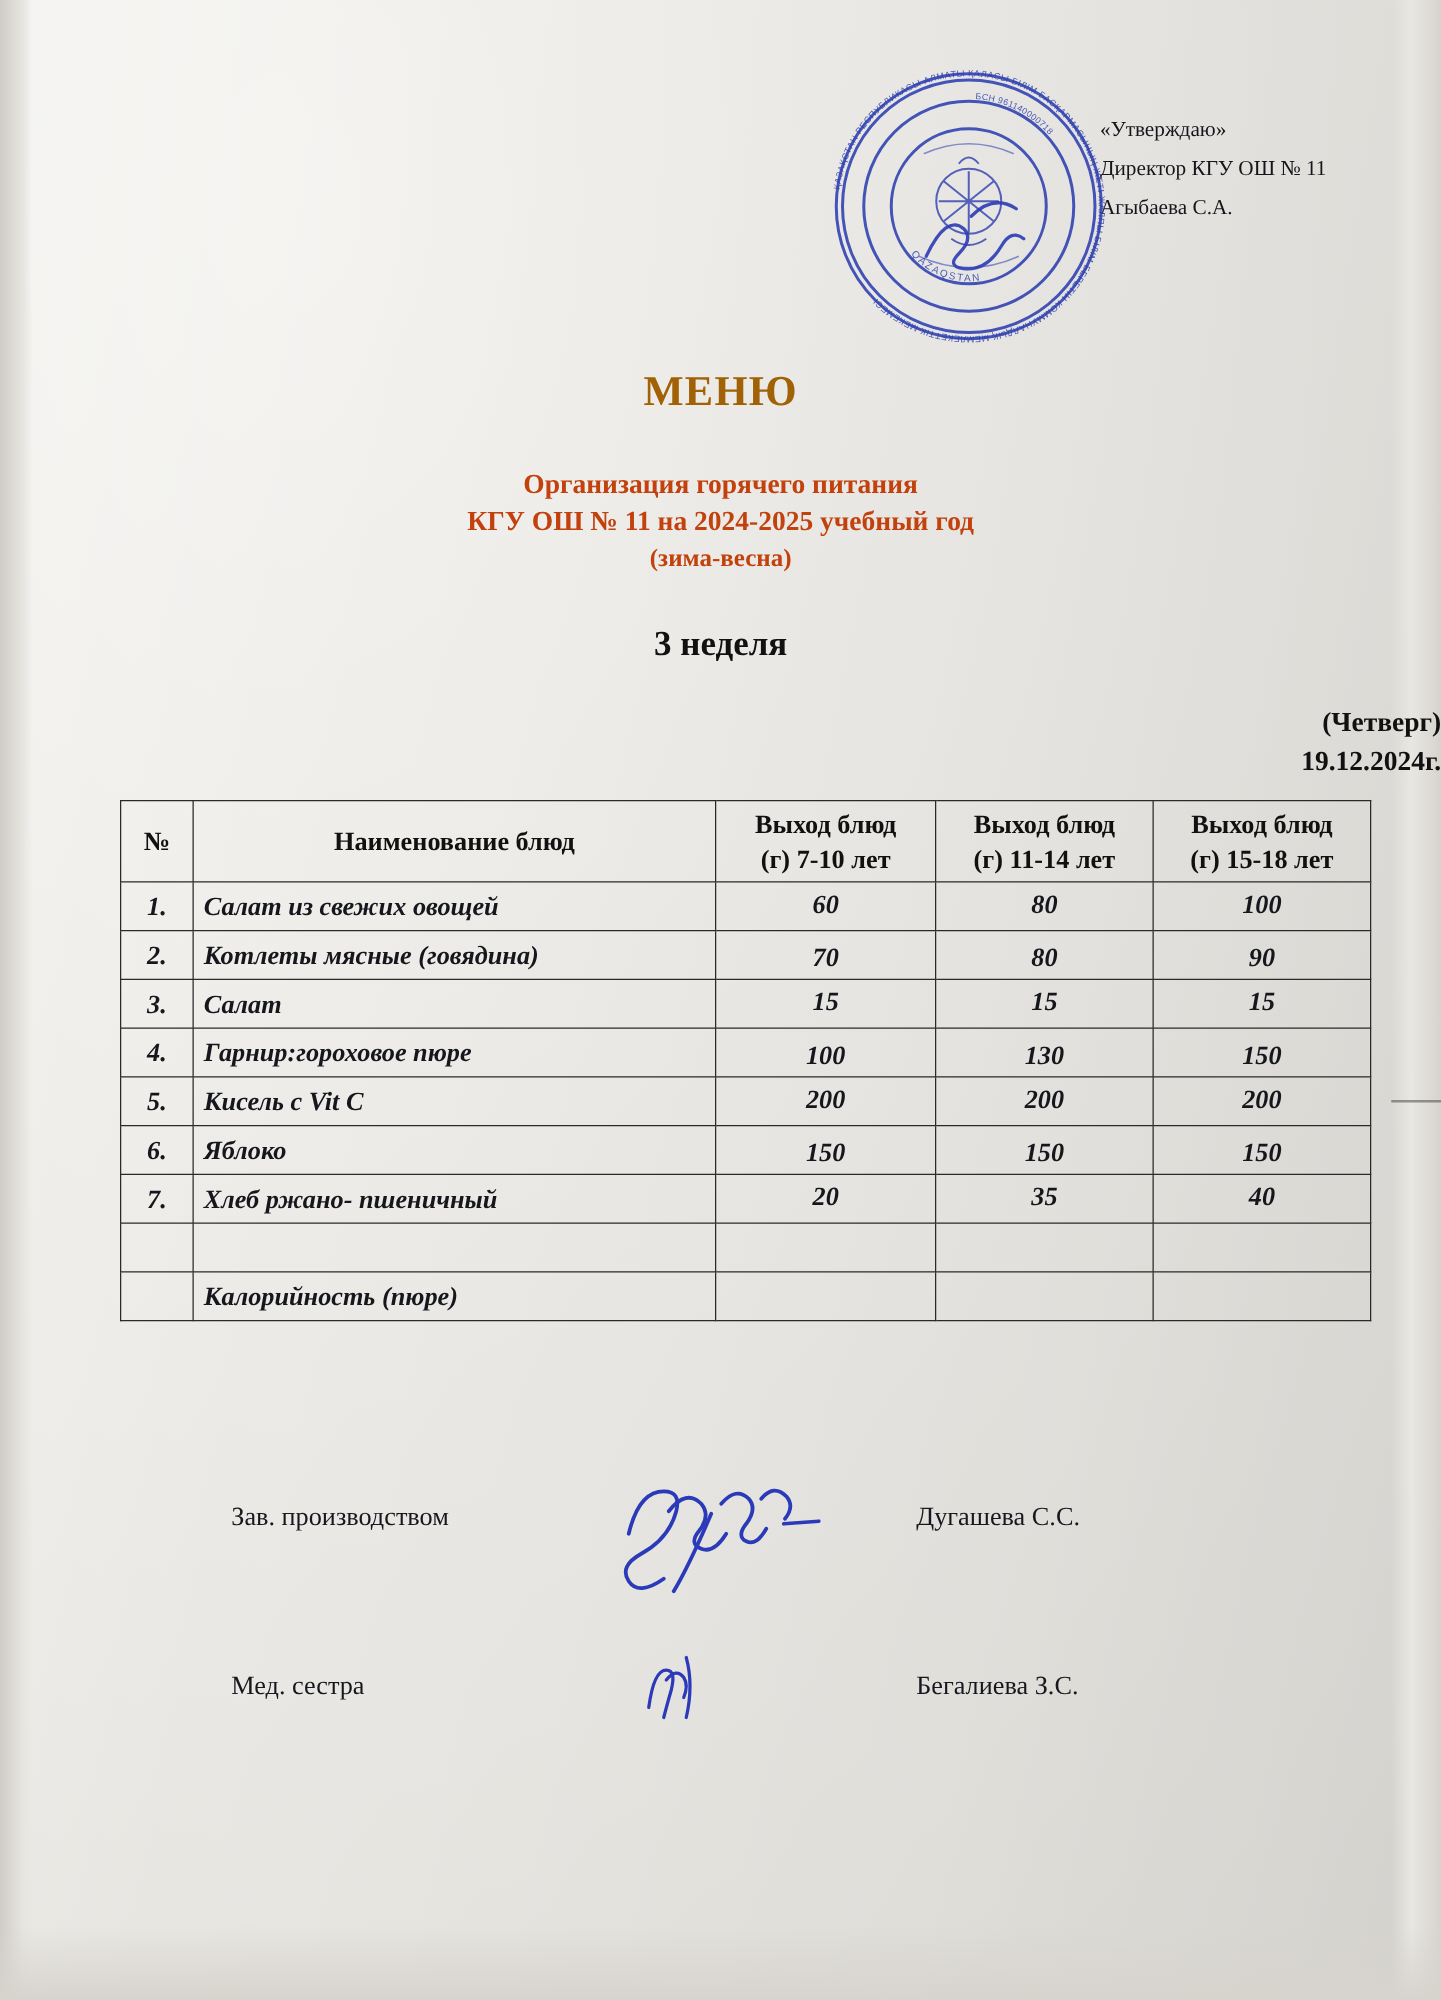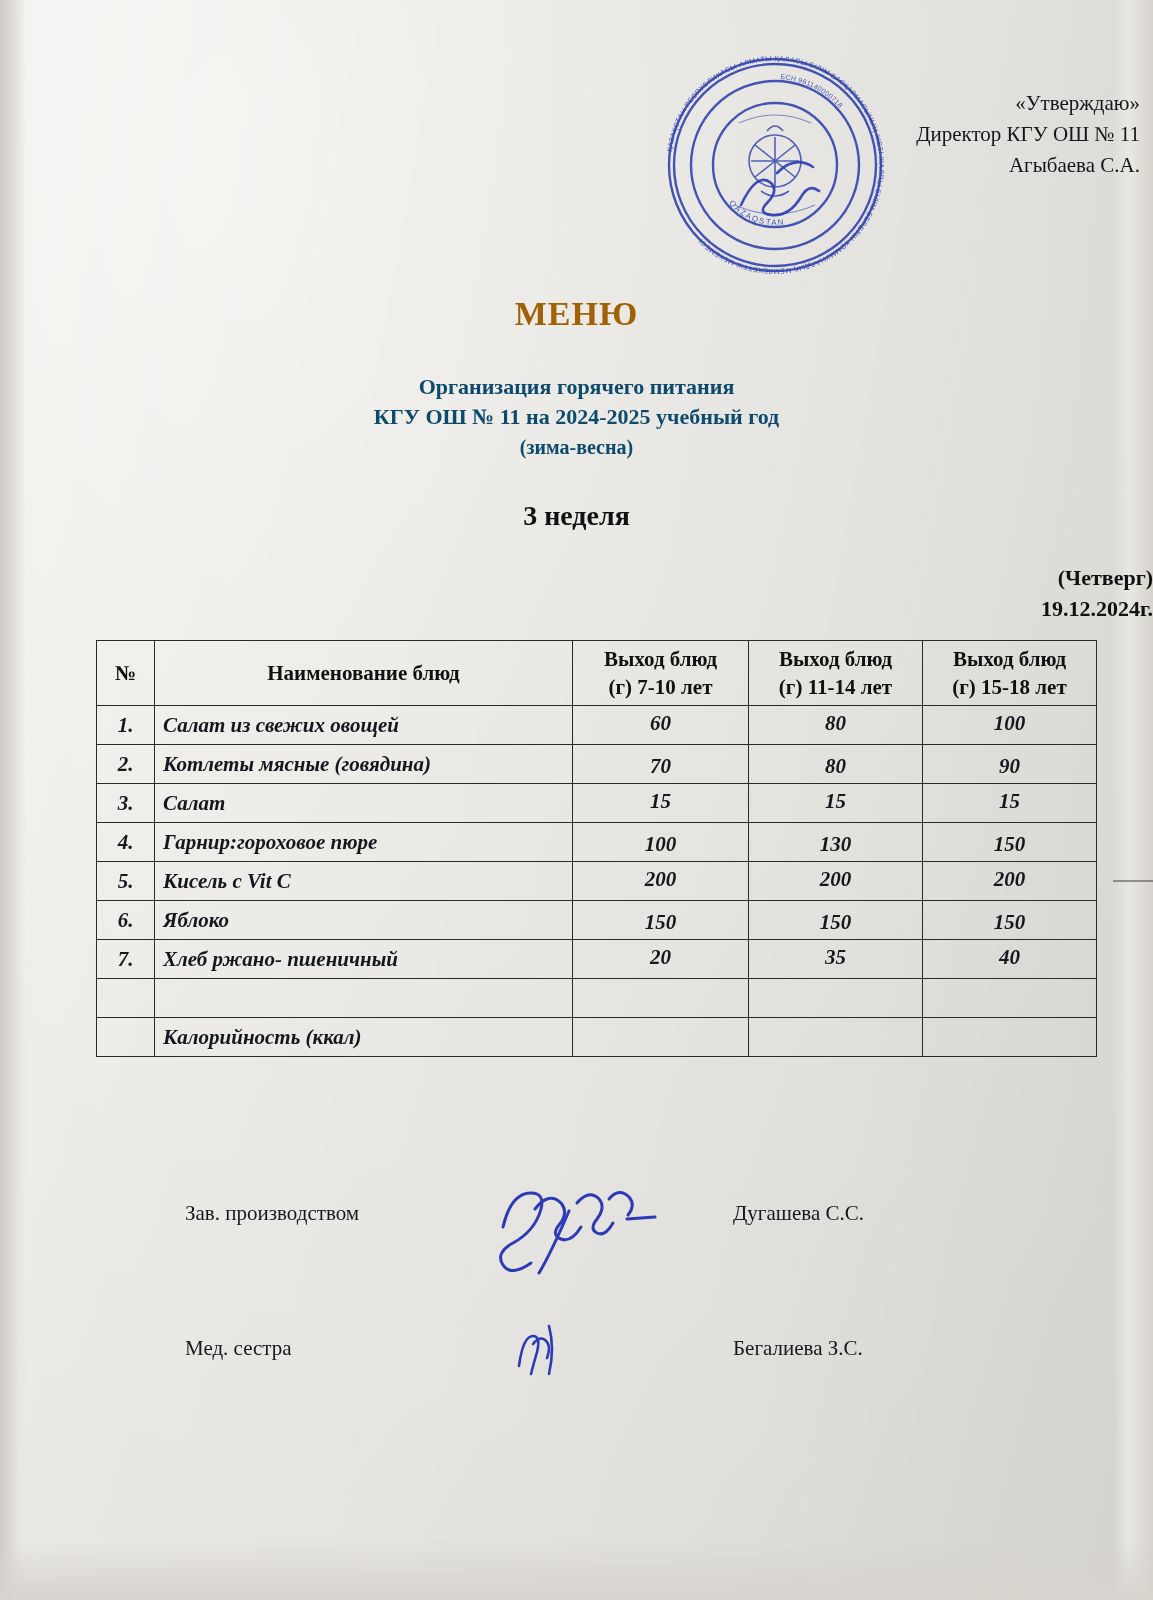--- a/index.html
+++ b/index.html
@@ -49,25 +49,24 @@
     position: absolute;
     inset: 0;
   }
 
   
   .approve {
     position: absolute;
     top: 88px;
     left: 880px;
     width: 260px;
-    font-size: 21px;
+    font-size: 17px;
     line-height: 31px;
     color: #14161c;
     white-space: nowrap;
-    text-align: right;
   }
   .approve div { }
 
   
   .stamp {
     position: absolute;
     left: 655px;
     top: 45px;
     width: 240px;
     height: 240px;
@@ -86,21 +85,21 @@
     color: #a16207;
   }
   .sub1 {
     position: absolute;
     top: 372px;
     left: 0; right: 0;
     text-align: center;
     font-size: 22px;
     font-weight: bold;
     line-height: 30px;
-    color: #0c4a6e;
+    color: #c2410c;
   }
   .sub-italic {
     font-weight: bold;
     font-size: 20px;
   }
   .week {
     position: absolute;
     top: 500px;
     left: 0; right: 0;
     text-align: center;
@@ -372,21 +371,21 @@
         </tr>
         <tr class="spacer">
           <td></td>
           <td></td>
           <td></td>
           <td></td>
           <td></td>
         </tr>
         <tr class="calories">
           <td class="num"></td>
-          <td class="calname">Калорийность (ккал)</td>
+          <td class="calname">Калорийность (пюре)</td>
           <td class="val"></td>
           <td class="val"></td>
           <td class="val"></td>
         </tr>
       </tbody>
     </table>
   </div>
 
   <div class="cut-mark"></div>
 

